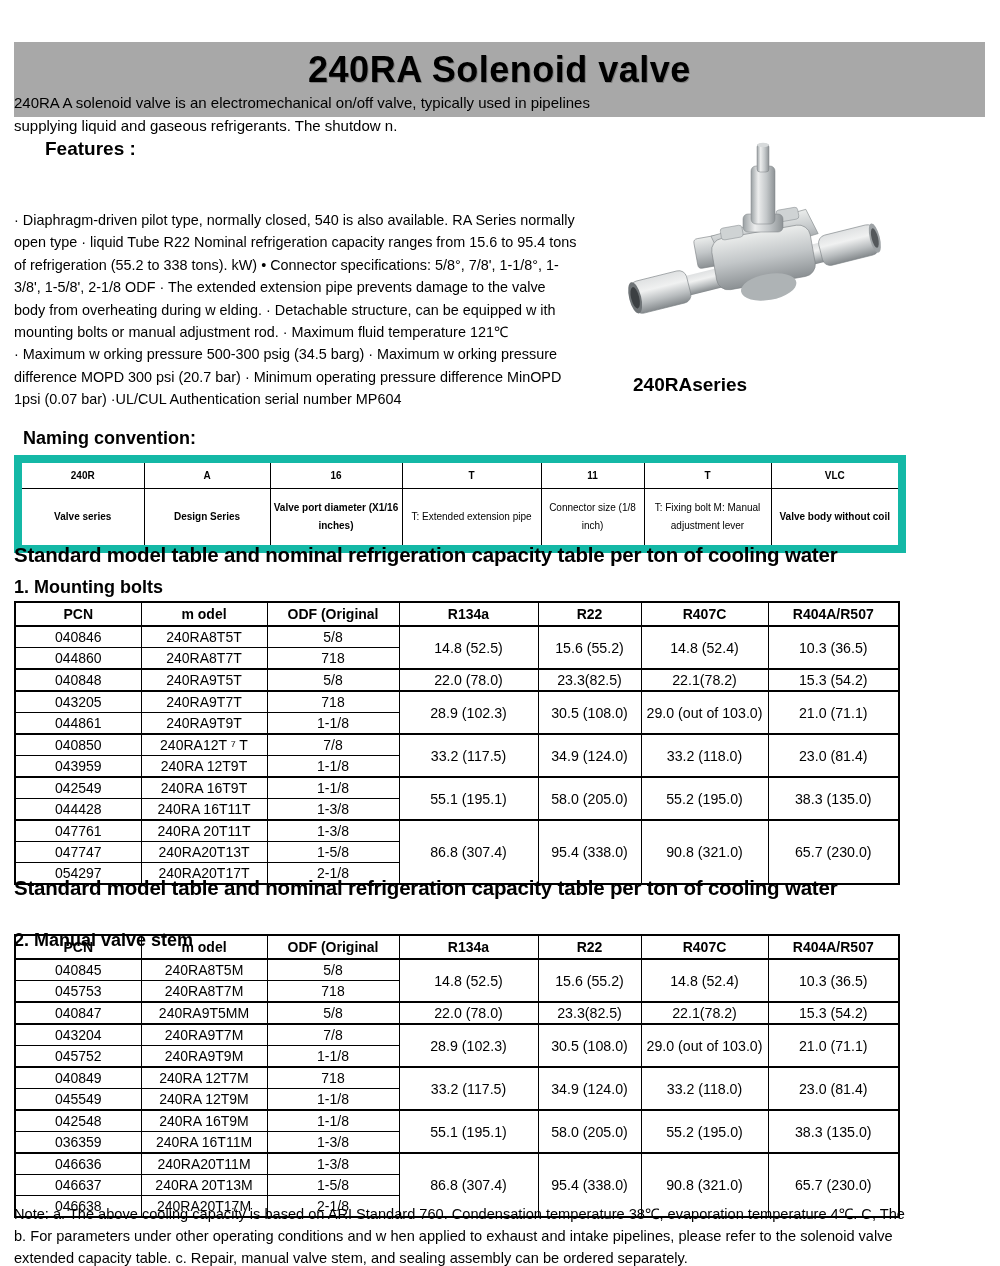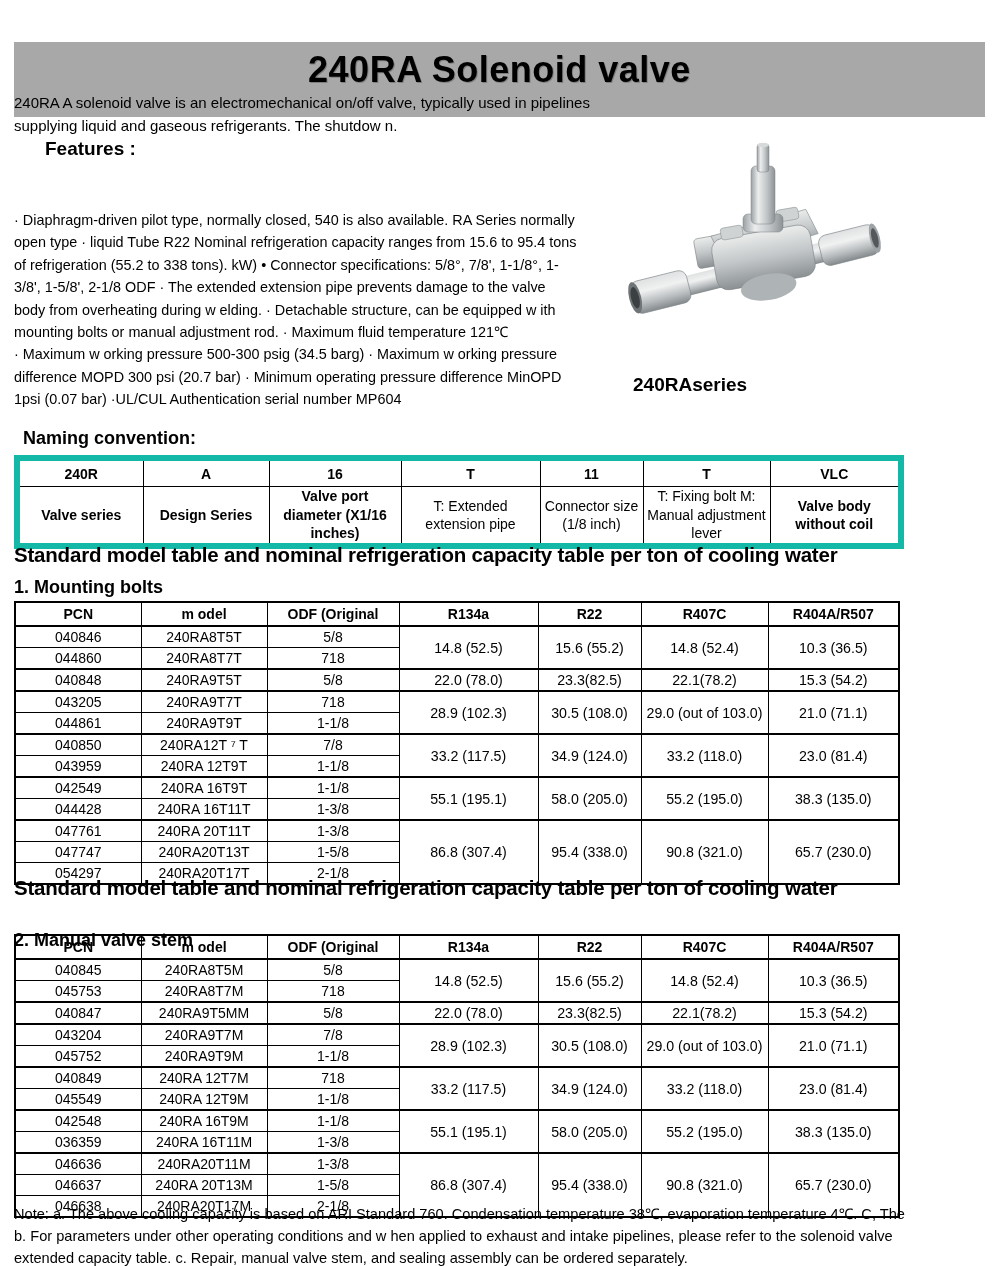--- a/index.html
+++ b/index.html
@@ -9,21 +9,21 @@
   .title{text-align:center;font-size:36px;font-weight:bold;padding-top:7px;letter-spacing:0.5px;
          text-shadow:1px 1px 0 rgba(0,0,0,0.25);}
   .intro{position:absolute;left:14px;top:91px;font-size:15px;line-height:23px;white-space:nowrap;}
   .features-heading{position:absolute;left:14px;top:138px;font-size:19px;font-weight:bold;margin-left:31px;}
   .features{position:absolute;left:14px;top:163px;font-size:14.4px;line-height:22.4px;white-space:nowrap;margin-top:46px;}
   .figure{position:absolute;left:625px;top:140px;width:260px;height:235px;}
   .caption{position:absolute;left:633px;top:374px;font-size:19px;font-weight:bold;}
   .naming-heading{position:absolute;left:23px;top:428px;font-size:18px;font-weight:bold;}
   table{border-collapse:collapse;table-layout:fixed;}
   td{border:1px solid #000;text-align:center;vertical-align:middle;padding:0 2px;overflow:hidden;}
-  .naming-table{position:absolute;left:14px;top:455px;width:884px;border:6px solid #14b8a6;font-size:14px;}
+  .naming-table{position:absolute;left:14px;top:455px;width:884px;border:8px solid #14b8a6;font-size:10px;}
   .naming-table .code-row td{height:25px;font-weight:bold;}
   .naming-table .meaning-row td{height:56px;line-height:18.5px;}
   .naming-table .meaning-row td.b{font-weight:bold;}
   .section-heading{position:absolute;left:14px;width:975px;font-size:20.5px;font-weight:bold;
                    white-space:nowrap;letter-spacing:-0.2px;}
   .sh1{top:543px;} .sh2{top:876px;}
   .table-label{position:absolute;left:14px;font-size:18px;font-weight:bold;}
   .tl1{top:577px;} .tl2{top:930px;}
   .cap-table{position:absolute;left:14px;width:884px;border:2px solid #000;font-size:14px;}
   .ct1{top:601px;} .ct2{top:934px;}

